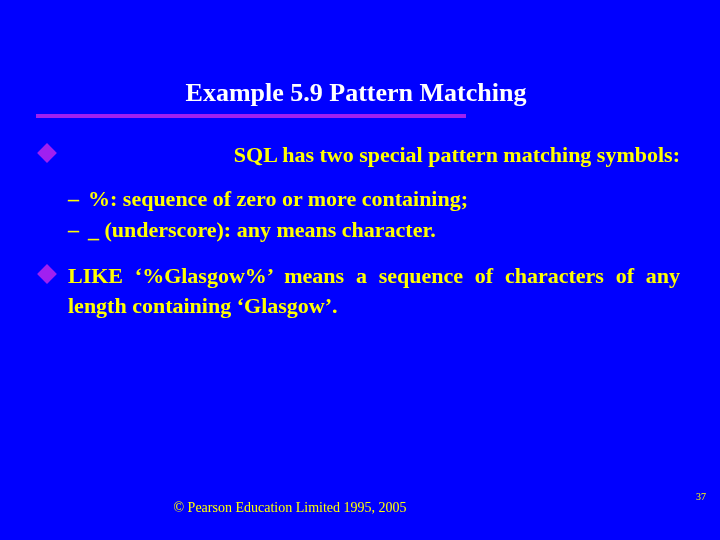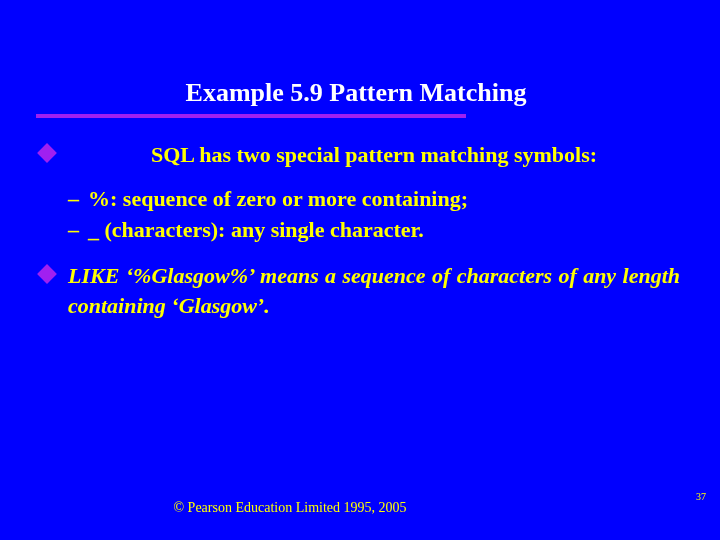--- a/index.html
+++ b/index.html
@@ -44,26 +44,25 @@
     width: 640px;
     color: #ffff00;
     font-size: 22px;
     font-weight: bold;
     line-height: 1.35;
   }
   .l1 {
     position: relative;
     padding-left: 28px;
     margin-bottom: 14px;
-    text-align: center;
+    text-align: right;
   }
   .l1.justify {
     text-align: justify;
     text-justify: inter-word;
-    font-style: italic;
   }
   .diamond {
     position: absolute;
     left: 0;
     top: 6px;
     width: 14px;
     height: 14px;
     background: #a020f0;
     transform: rotate(45deg);
   }
@@ -116,21 +115,21 @@
       <span>SQL has two special pattern matching symbols:</span>
     </div>
 
     <div class="l2-group">
       <div class="l2">
         <span class="dash">–</span>
         <span>%: sequence of zero or more containing;</span>
       </div>
       <div class="l2">
         <span class="dash">–</span>
-        <span>_ (characters): any single character.</span>
+        <span>_ (underscore): any means character.</span>
       </div>
     </div>
 
     <div class="l1 justify">
       <div class="diamond"></div>
       <span>LIKE ‘%Glasgow%’ means a sequence of characters of any length containing ‘Glasgow’.</span>
     </div>
 
   </div>
 

